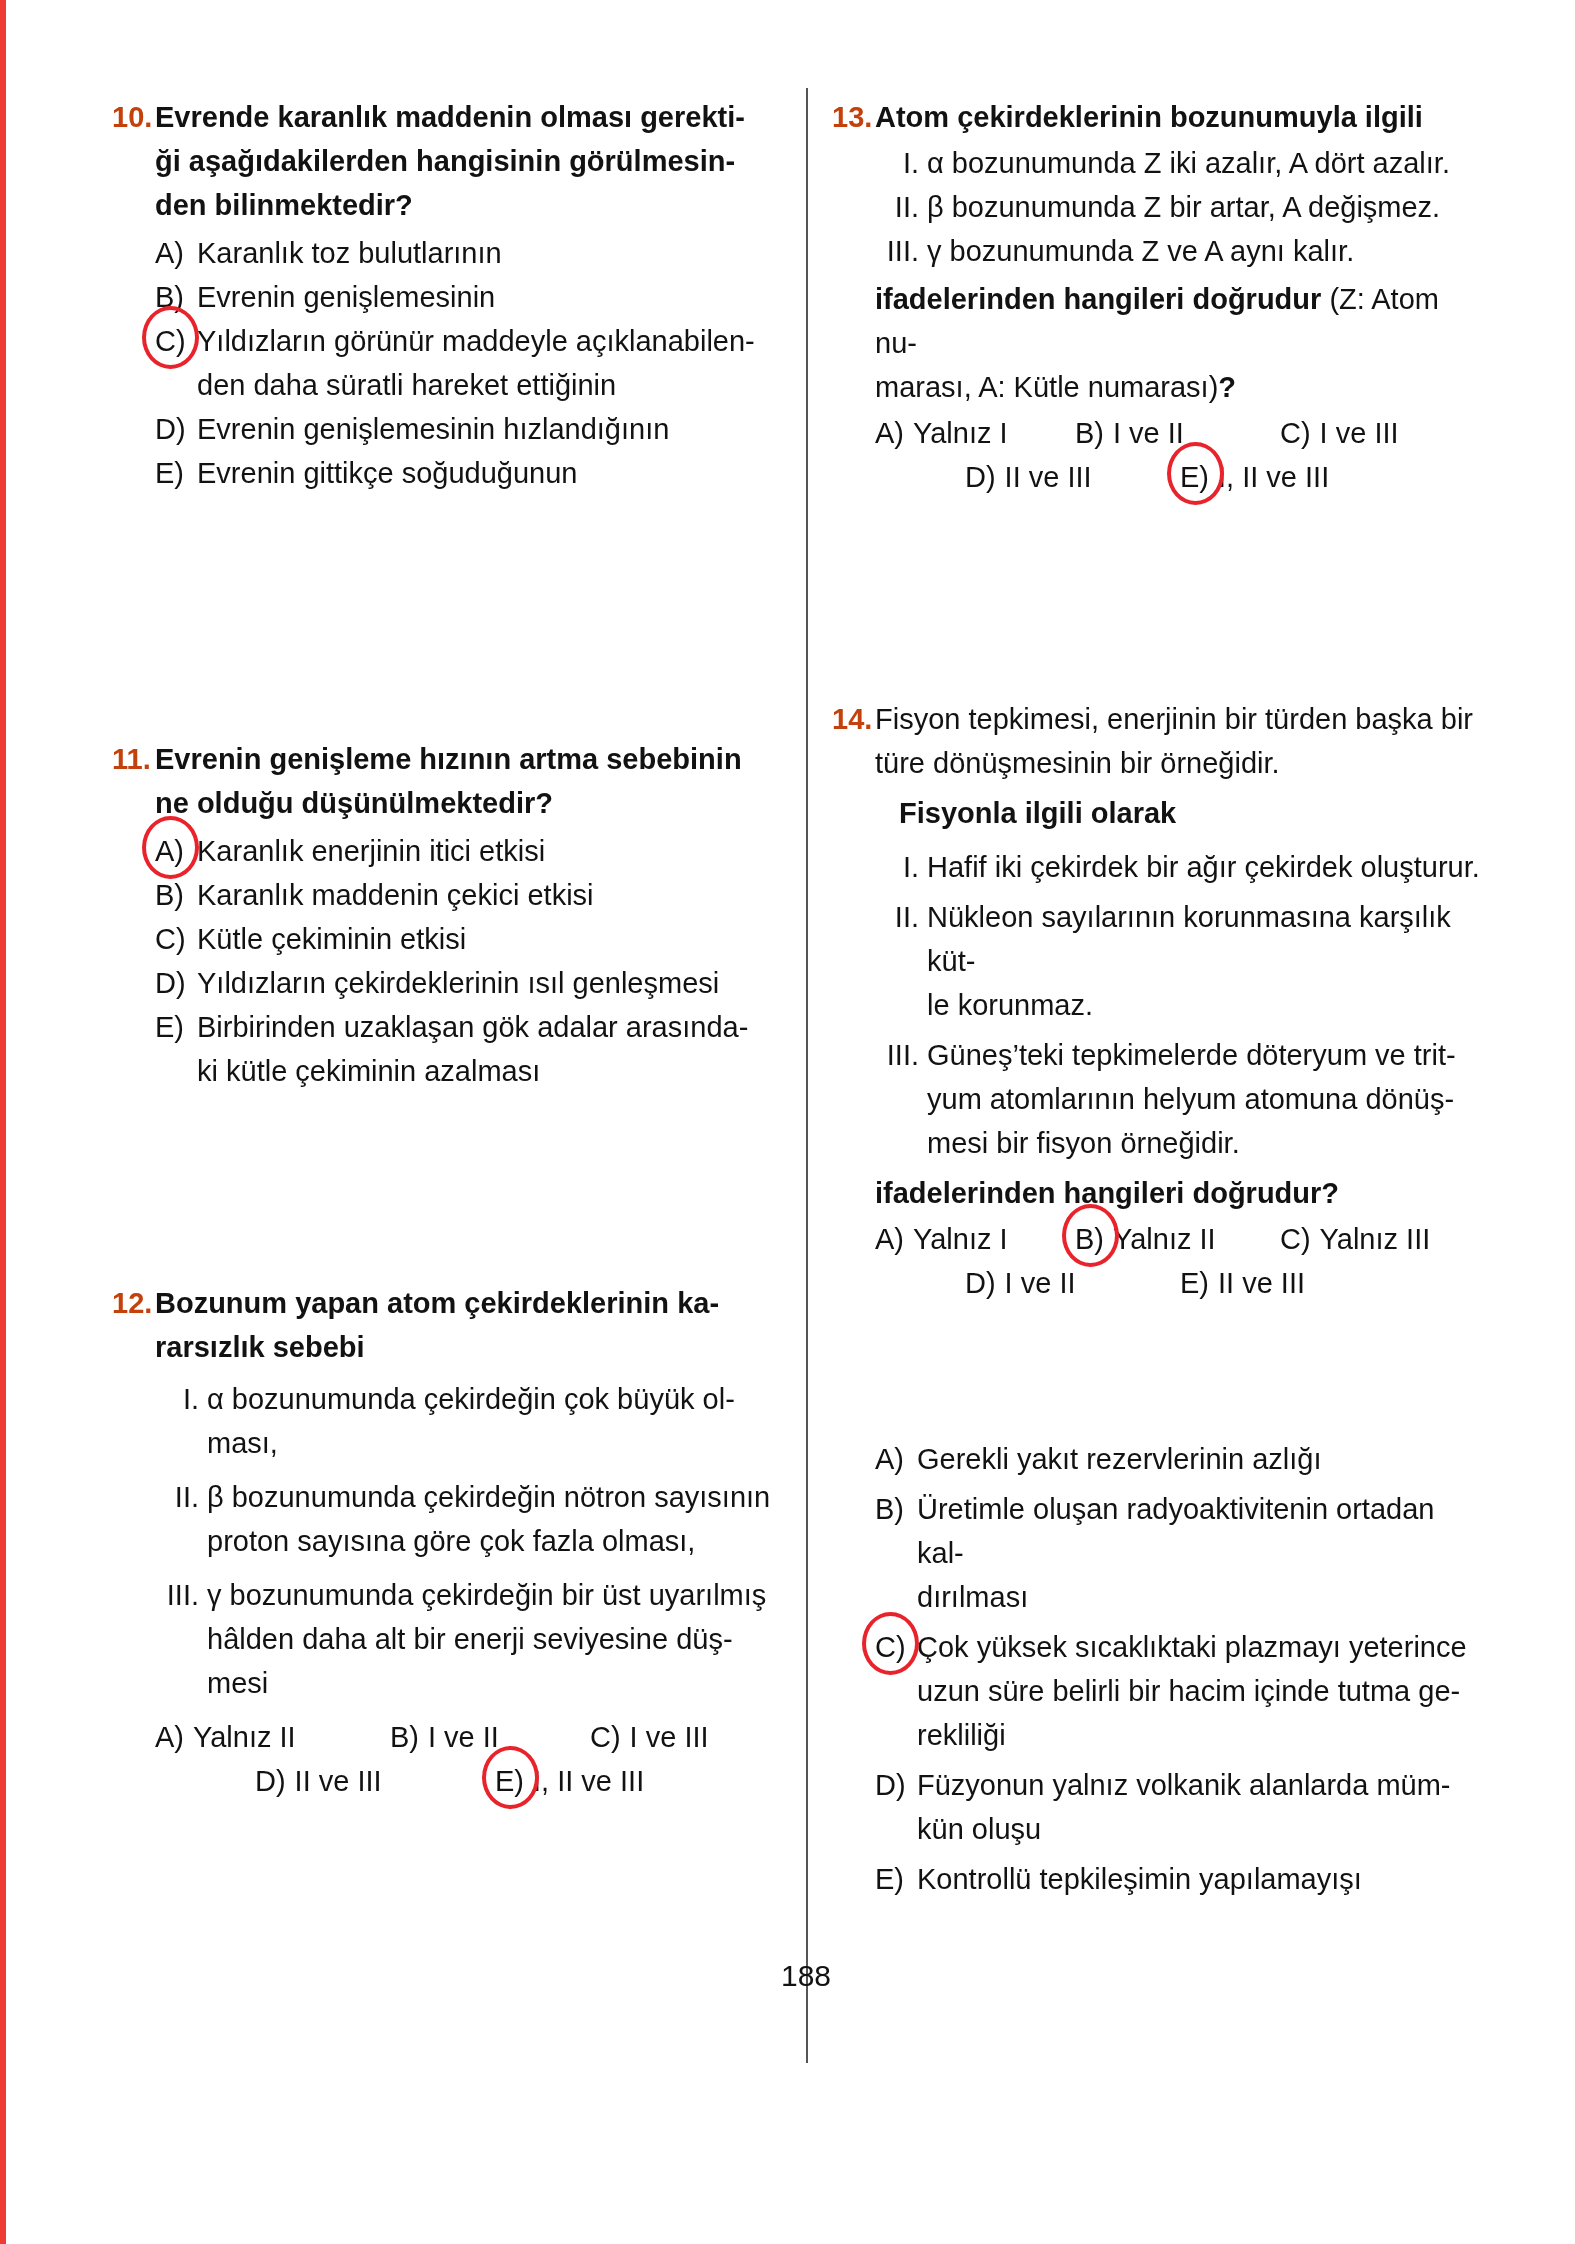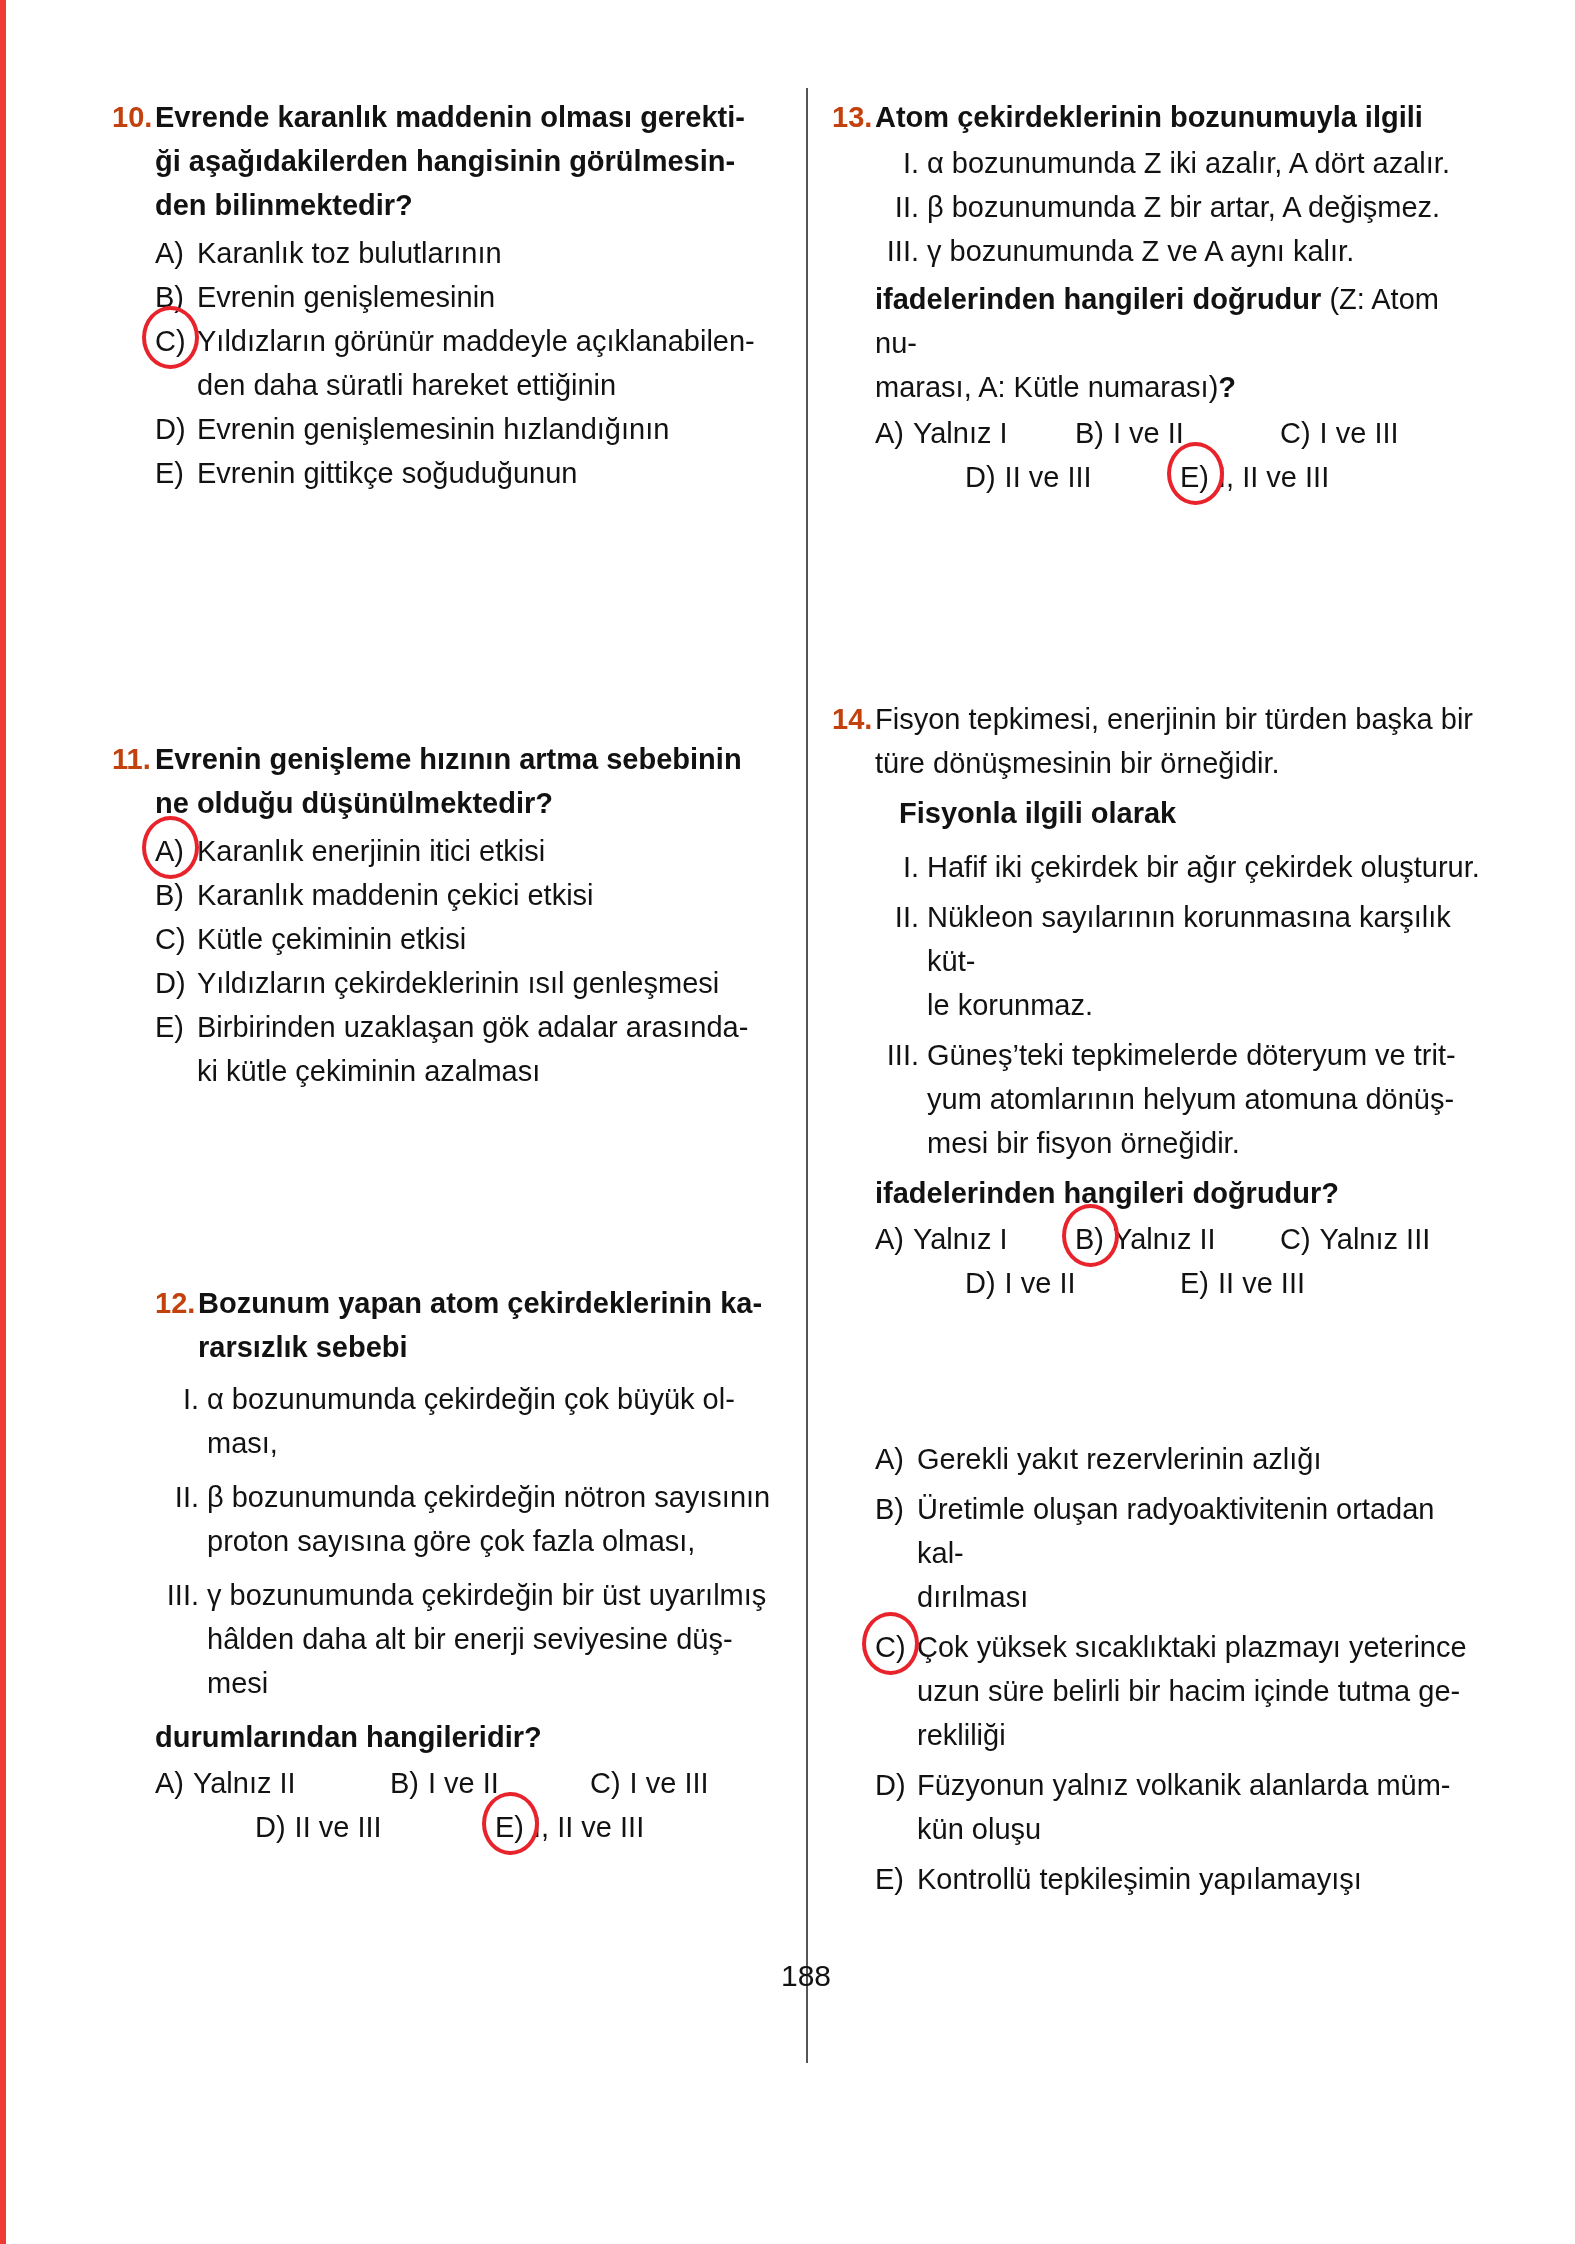--- a/index.html
+++ b/index.html
@@ -147,21 +147,21 @@
       </div>
       <div class="opt">
         <span class="opt-letter-box">E)</span>
         <div class="opt-text pre">Birbirinden uzaklaşan gök adalar arasında-
 ki kütle çekiminin azalması</div>
       </div>
     </div>
   </section>
 
   <section class="question q12">
-    <div class="q-head" style="margin-bottom:8px;margin-left:43px;">
+    <div class="q-head" style="margin-bottom:8px;">
       <span class="q-num">12.</span>
       <div class="q-stem b pre">Bozunum yapan atom çekirdeklerinin ka-
 rarsızlık sebebi</div>
     </div>
     <div class="q-body">
       <div class="item">
         <span class="item-num">I.</span>
         <div class="item-text pre">α bozunumunda çekirdeğin çok büyük ol-
 ması,</div>
       </div>
@@ -169,21 +169,20 @@
         <span class="item-num">II.</span>
         <div class="item-text pre">β bozunumunda çekirdeğin nötron sayısının
 proton sayısına göre çok fazla olması,</div>
       </div>
       <div class="item">
         <span class="item-num">III.</span>
         <div class="item-text pre">γ bozunumunda çekirdeğin bir üst uyarılmış
 hâlden daha alt bir enerji seviyesine düş-
 mesi</div>
       </div>
-      <div class="closing b">durumlarından hangileridir?</div>
       <div class="opts-row">
         <span class="oi s1">
           <span class="oi-letter">A)</span>
           <span>Yalnız II</span>
         </span>
         <span class="oi s2">
           <span class="oi-letter">B)</span>
           <span>I ve II</span>
         </span>
         <span class="oi">

